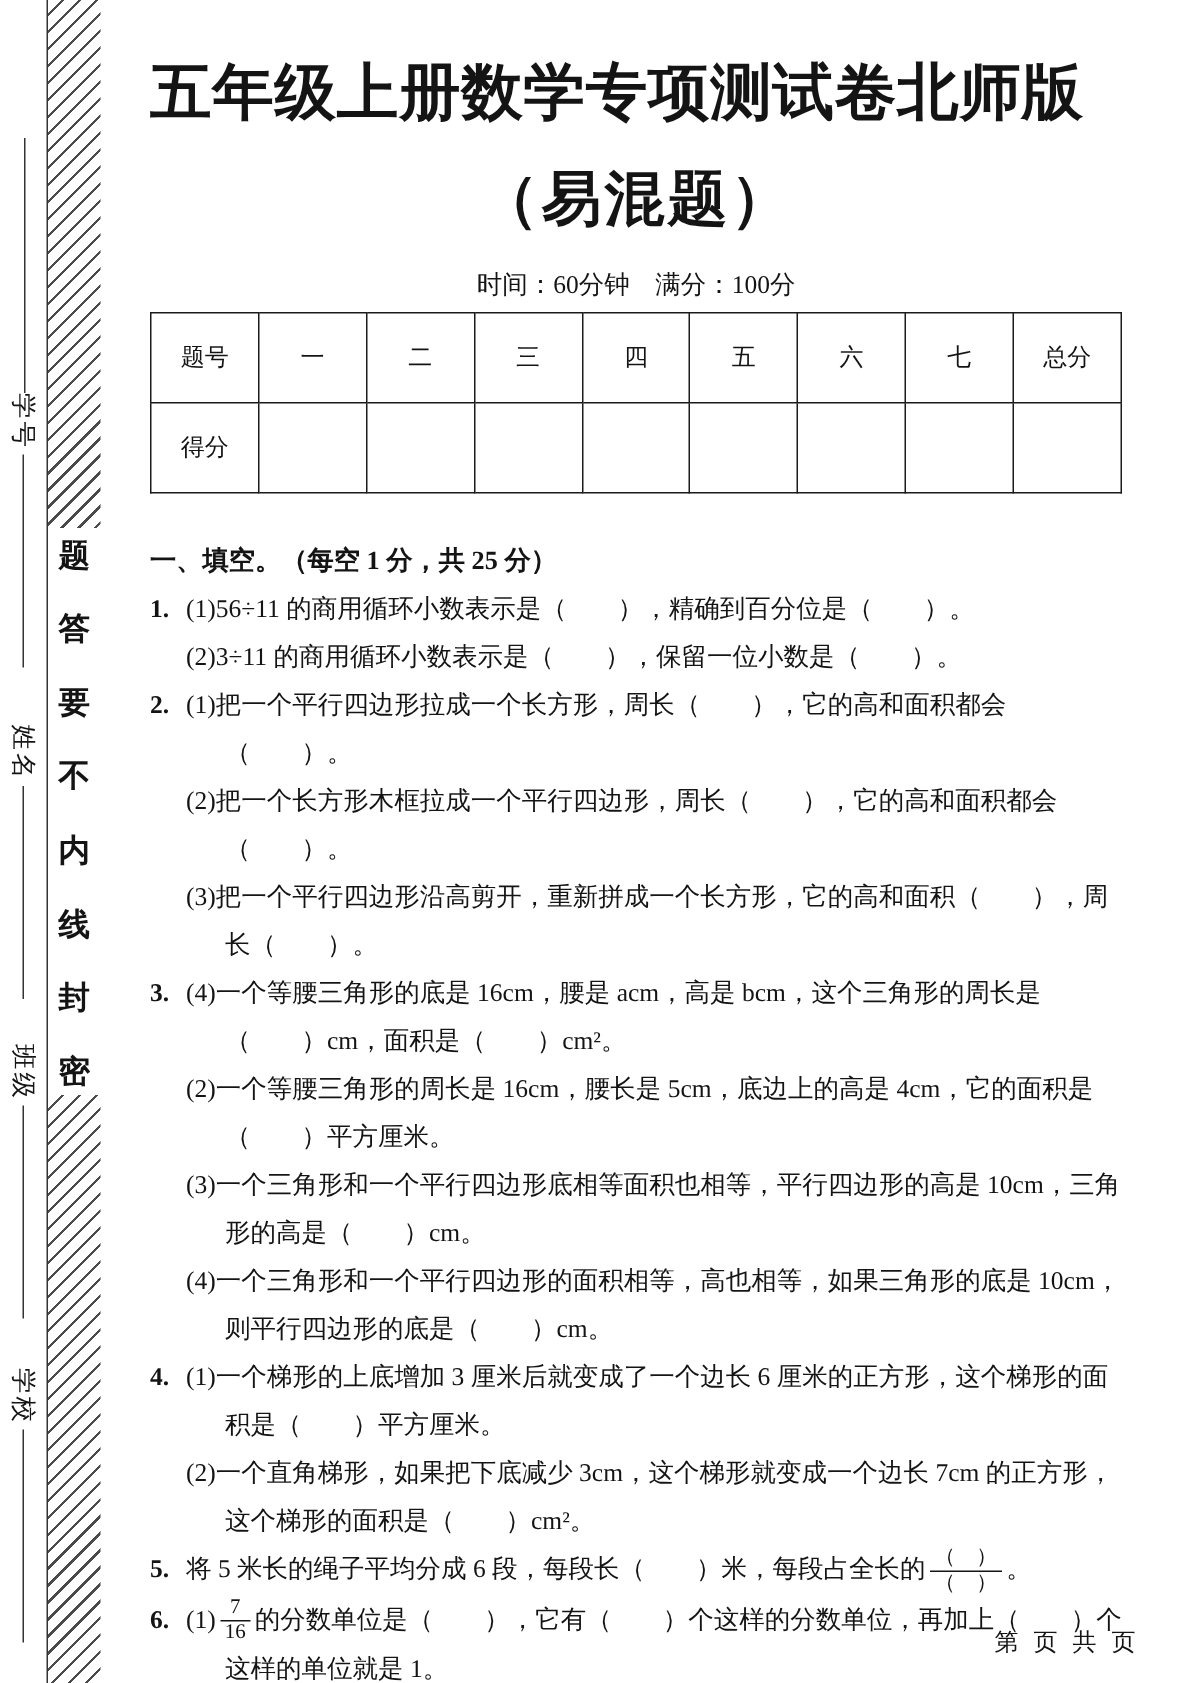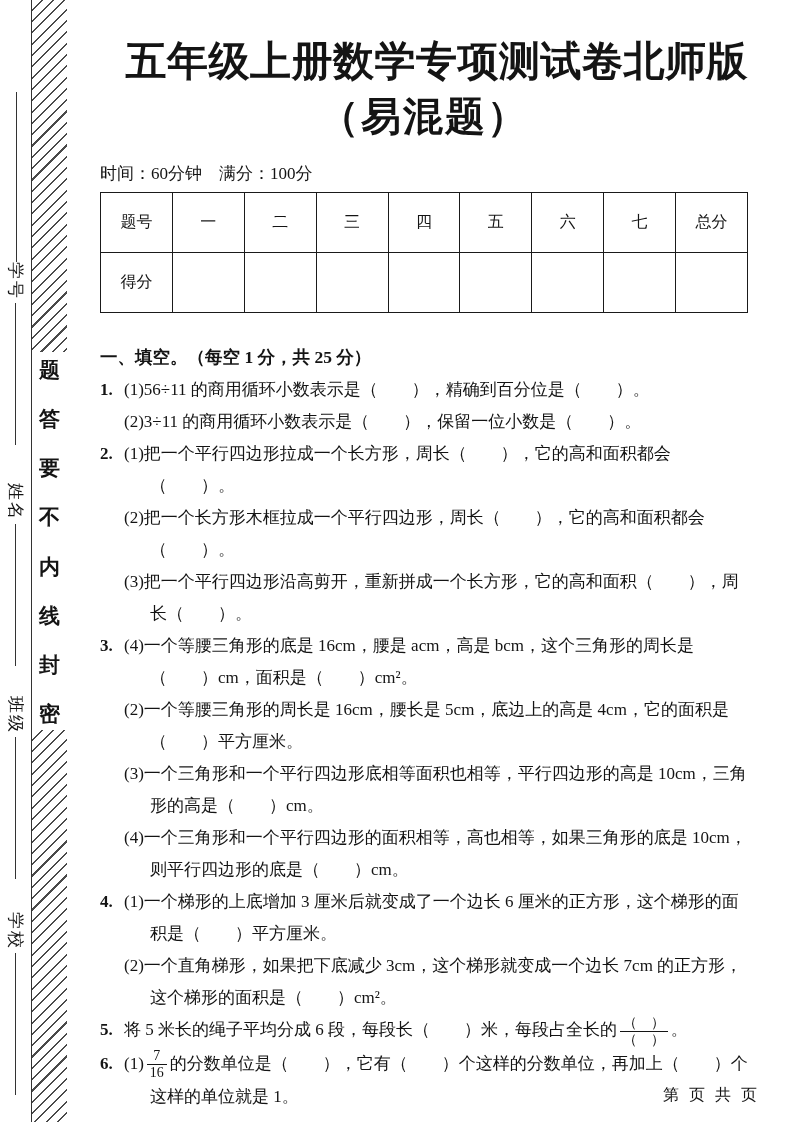--- a/index.html
+++ b/index.html
@@ -38,30 +38,30 @@
   .hatch-bottom { top: 730px; height: 392px; }
   .seal-chars {
     position: absolute; top: 356px; left: 0; width: 35px; height: 372px;
     display: flex; flex-direction: column; justify-content: space-between; align-items: center;
     font-size: 21px; font-weight: bold;
   }
 
   
   .content { position: absolute; left: 100px; top: 0; width: 648px; height: 100%; }
   .title {
-    margin-top: 34px; text-align: right;
+    margin-top: 34px; text-align: left;
     font-family: "Liberation Sans", sans-serif; font-weight: 900;
     font-size: 41px; letter-spacing: 0.5px;
   }
   .subtitle {
-    text-align: center;
+    margin-top: 16px; text-align: center;
     font-family: "Liberation Sans", sans-serif; font-weight: 900;
     font-size: 40px; letter-spacing: 2px;
   }
-  .meta { margin-top: 18px; text-align: left; font-size: 17px; }
+  .meta { margin-top: 18px; text-align: center; font-size: 17px; }
 
   .score-table { width: 100%; margin-top: 7px; border-collapse: collapse; table-layout: fixed; }
   .score-table td { border: 1.6px solid #1a1a1a; height: 27px; text-align: center; font-size: 16px; padding: 16px; }
 
   .section-heading { margin-top: 32px; font-size: 17.5px; font-weight: bold; }
 
   .questions { margin-top: 5px; font-size: 17px; line-height: 32px; }
   .q-part { padding-left: 50px; text-indent: -50px; }
   .q-num { display: inline-block; width: 24px; text-indent: 0; font-weight: bold; }
 

